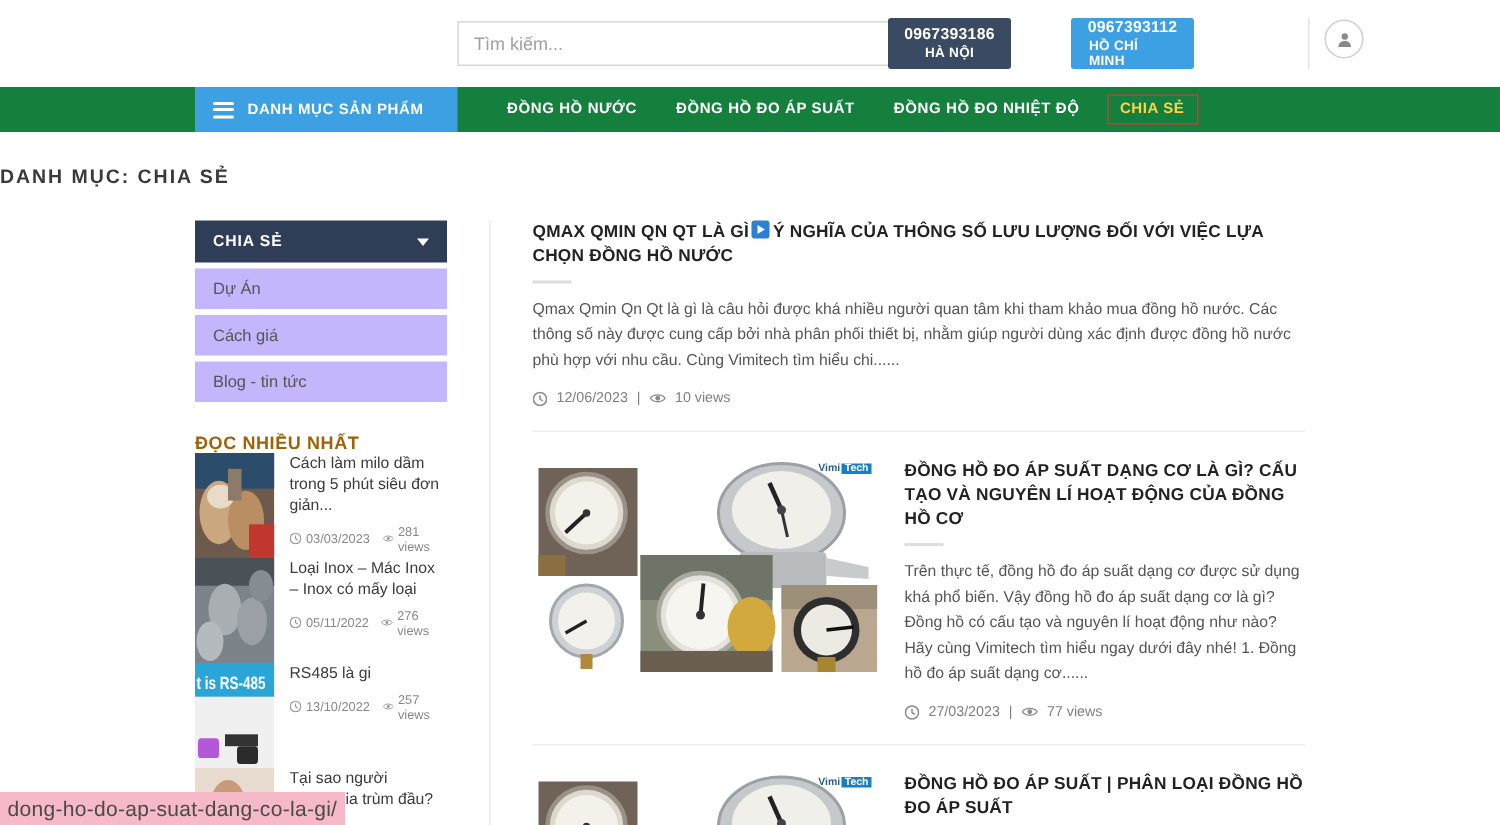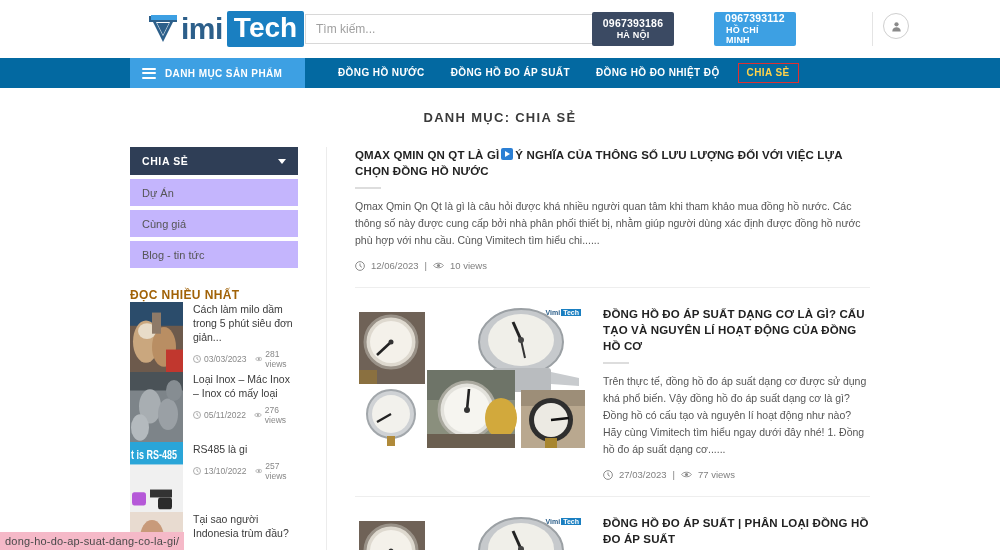--- a/index.html
+++ b/index.html
@@ -64,21 +64,21 @@
 
   .acct-sep { position:absolute; left: 872px; top: 12px; width:1px; height:34px; background:#e4e4e4; }
   .acct {
     position: absolute; left: 883px; top: 13px;
     width: 26px; height: 26px; border-radius: 50%; border: 1px solid #cfcfcf;
     display:flex; align-items:center; justify-content:center; background:#fff; cursor:pointer;
   }
 
   
   .navbar {
-    height: 30px; width: 100%; background: #0369a1; display: flex; align-items: stretch;
+    height: 30px; width: 100%; background: #15803d; display: flex; align-items: stretch;
     position: relative;
   }
   .nav-cat {
     position: absolute; left: 130px; top: 0; width: 175px; height: 30px;
     background: #3da0e3; color: #fff; display: flex; align-items: center; gap: 9px;
     padding-left: 12px; cursor: pointer;
   }
   .hamburger { display:flex; flex-direction:column; gap:2.5px; width:14px; }
   .hamburger span { display:block; height:2px; background:#fff; border-radius:1px; }
   .nav-cat-label { font-size: 10px; font-weight: 700; letter-spacing: .4px; }
@@ -87,21 +87,21 @@
   .nav-item {
     font-size: 10px; font-weight: 700; color: #ffffff; letter-spacing: .4px;
     padding: 0 13px; line-height: 30px; cursor: pointer; white-space: nowrap;
   }
   .nav-item.active {
     color: #ffd24a; border: 1px solid #e03030; line-height: 18px; padding: 0 8px; margin: 0 5px;
   }
 
   
   .page-title {
-    text-align: center; font-size: 13px; font-weight: 700; color: #3a3a3a;
+    text-align: left; font-size: 13px; font-weight: 700; color: #3a3a3a;
     letter-spacing: 1.3px; margin-top: 22px;
   }
 
   
   .content { display: flex; padding: 0 130px; margin-top: 22px; gap: 28px; }
 
   
   .sidebar { width: 168px; flex: 0 0 168px; }
   .cat-head {
     background: #2f3e56; color: #fff; height: 28px; display: flex; align-items: center;
@@ -144,49 +144,37 @@
   .title-rule { width: 26px; height: 2px; background: #ddd; margin: 8px 0 9px 0; }
   .post-excerpt { font-size: 10.5px; color: #555; line-height: 17px; }
   .post-meta { display:flex; align-items:center; gap:6px; margin-top: 11px; font-size: 9.5px; color: #808080; }
 
   
   .post.wide { display:block; }
 
   
   .status-url {
     position: absolute; left: 0; bottom: 0; background: #f5b9c8; color: #4a4a4a;
-    font-size: 11px; padding: 3px 5px; letter-spacing: .2px; white-space: nowrap;
+    font-size: 14px; padding: 3px 5px; letter-spacing: .2px; white-space: nowrap;
     font-family: "Liberation Sans", sans-serif;
     margin-top: 44px;
   }
 
   .gauge-img { width: 100%; height: 100%; display:block; }
   .wm { position:absolute; right:4px; top:3px; display:flex; align-items:center; font-size:7px; font-weight:700; }
   .wm .wm-v { color:#2c5f8a; }
   .wm .wm-t { background:#1a7fc1; color:#fff; padding:0 2px; margin-left:1px; }
 </style>
 </head>
 <body>
 
 <div class="page">
 
   <div class="topbar">
 
-    <div class="logo">
-      <span class="logo-v">
-        <svg width="34" height="34" viewBox="0 0 34 34">
-          <path d="M3 4 L31 4 L31 10 L27 10 L17 30 L7 10 L3 10 Z" fill="#2c5f8a"></path>
-          <path d="M5 3 L31 3 L31 8 L5 8 Z" fill="#3da0e3"></path>
-          <path d="M10 10 L24 10 L17 24 Z" fill="#ffffff"></path>
-          <path d="M11 11 L23 11 L17 23 Z" fill="#2c5f8a"></path>
-        </svg>
-      </span>
-      <span class="logo-imi">imi</span>
-      <span class="logo-tech">Tech</span>
-    </div>
 
     <div class="search-wrap">
       <input class="search-input" type="text" placeholder="Tìm kiếm..." style="">
       <button class="search-btn">
         <svg width="13" height="13" viewBox="0 0 16 16">
           <circle cx="6.8" cy="6.8" r="4.6" fill="none" stroke="#fff" stroke-width="1.7"></circle>
           <line x1="10.3" y1="10.3" x2="14.2" y2="14.2" stroke="#fff" stroke-width="1.9" stroke-linecap="round"></line>
         </svg>
       </button>
     </div>
@@ -234,21 +222,21 @@
 
       <div class="cat-head">
         <span class="cat-head-label">CHIA SẺ</span>
         <span class="chev"></span>
       </div>
 
       <div class="cat-item">
         <span>Dự Án</span>
       </div>
       <div class="cat-item">
-        <span>Cùng giá</span>
+        <span>Cách giá</span>
       </div>
       <div class="cat-item">
         <span>Blog - tin tức</span>
       </div>
 
       <div class="pop-title">ĐỌC NHIỀU NHẤT</div>
 
       <div class="pop-item">
         <div class="pop-thumb">
           <svg class="gauge-img" viewBox="0 0 53 53" preserveAspectRatio="none">

